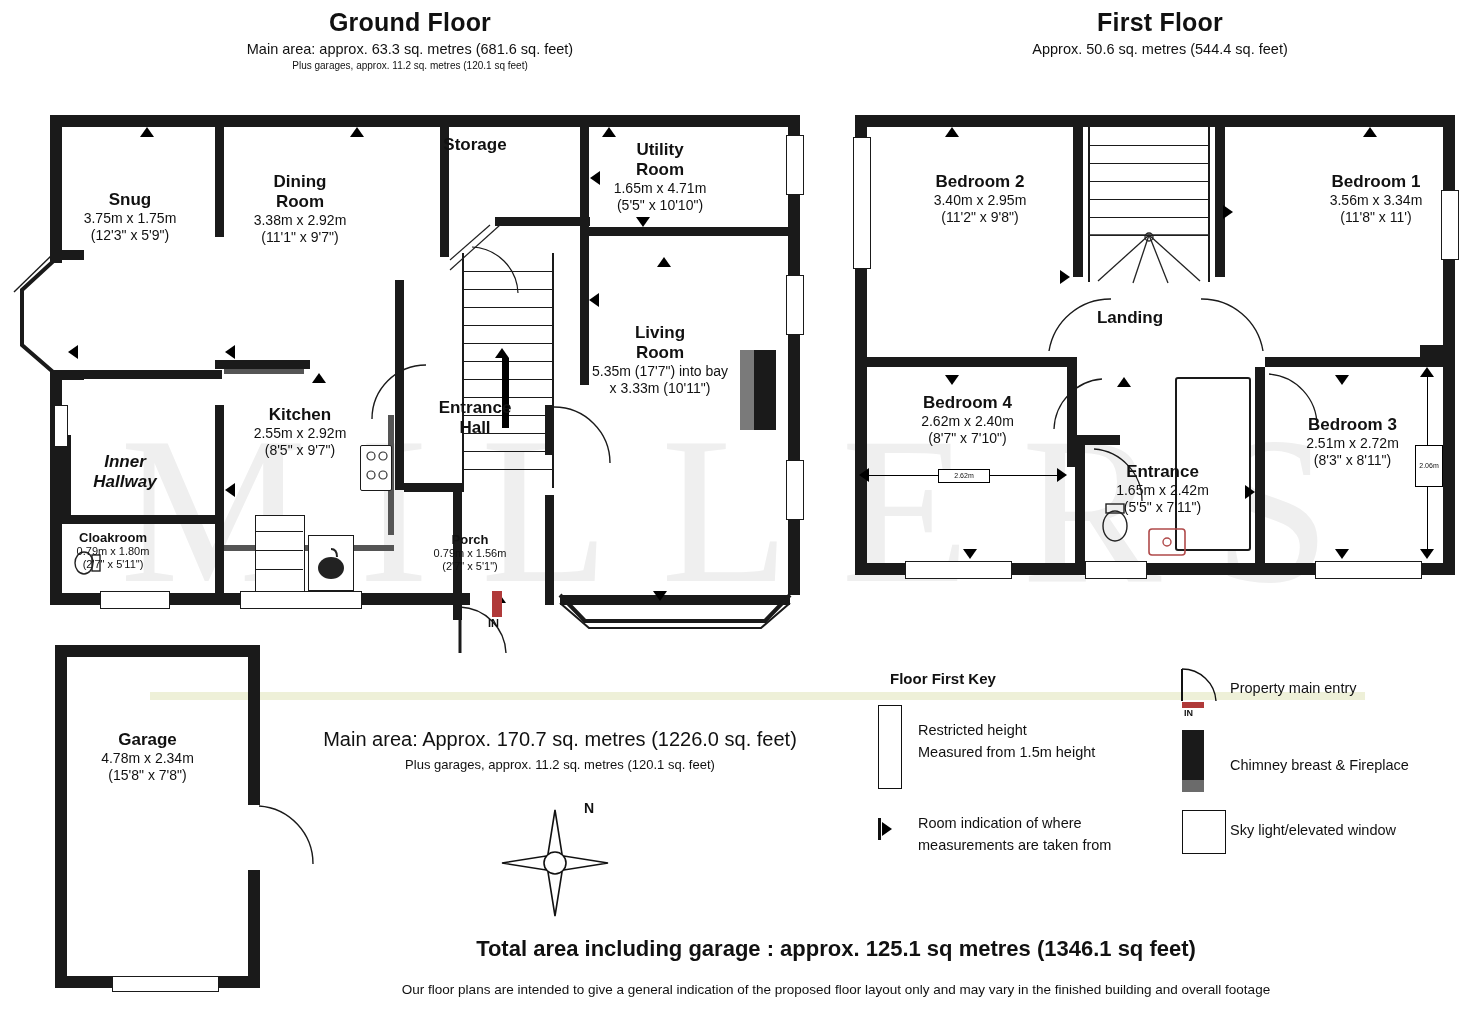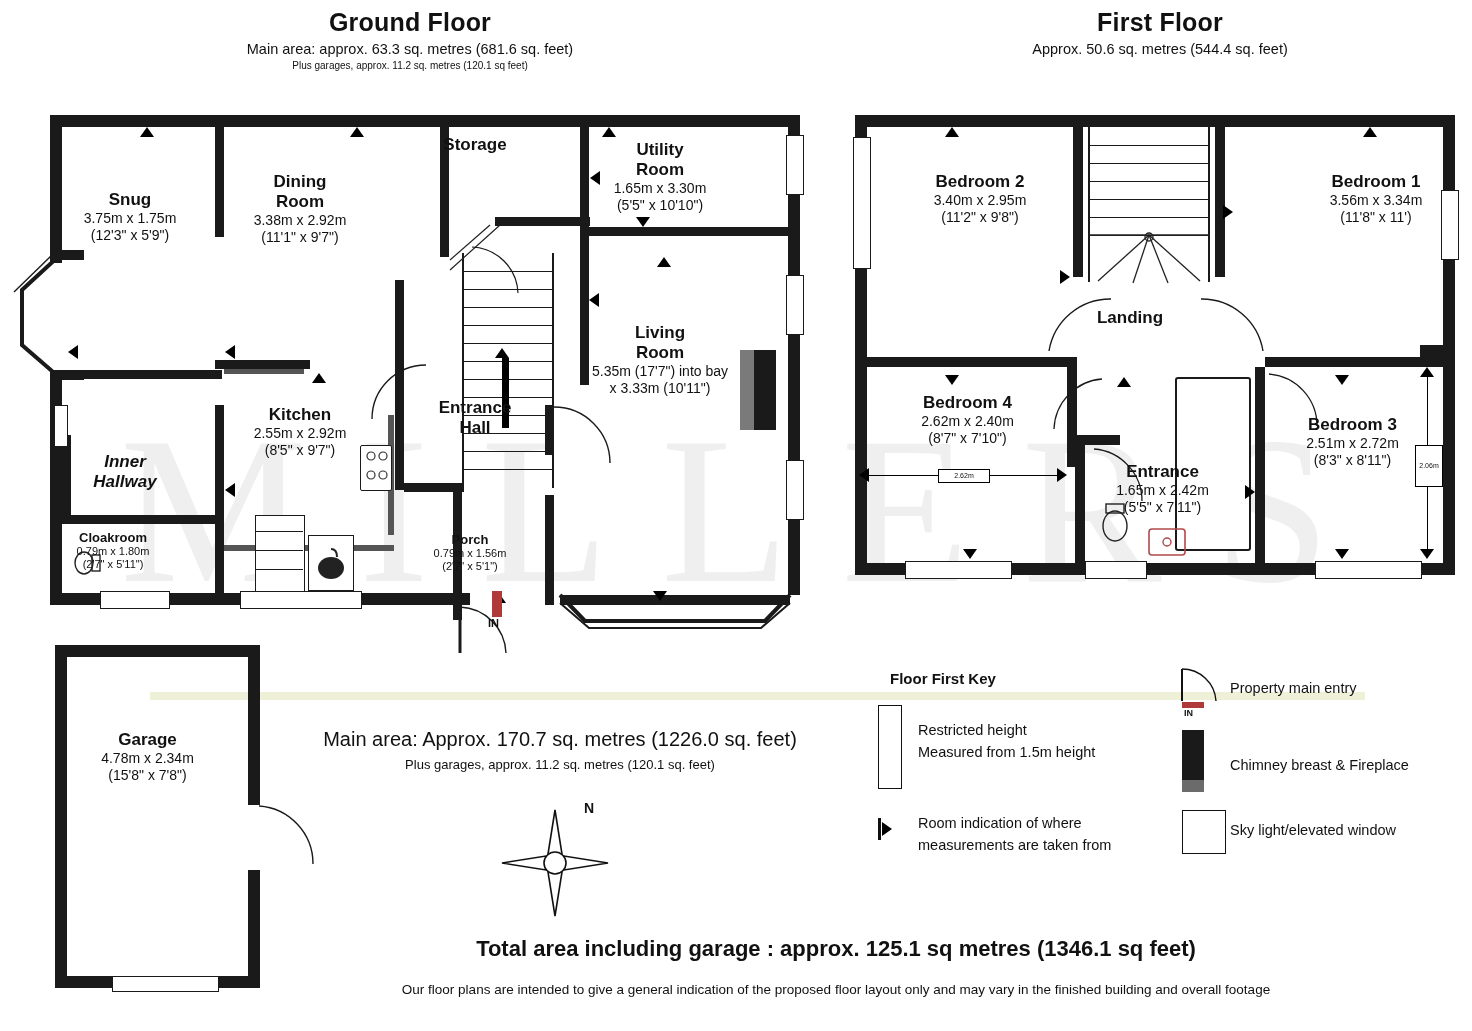--- a/index.html
+++ b/index.html
@@ -230,21 +230,21 @@
   <div class="n">Room</div>
   <div class="d">3.38m x 2.92m</div>
   <div class="d">(11'1" x 9'7")</div>
 </div>
 <div class="rm" style="left:400px;top:135px;width:150px;">
   <div class="n">Storage</div>
 </div>
 <div class="rm" style="left:585px;top:140px;width:150px;">
   <div class="n">Utility</div>
   <div class="n">Room</div>
-  <div class="d">1.65m x 3.30m</div>
+  <div class="d">1.65m x 4.71m</div>
   <div class="d">(5'5" x 10'10")</div>
 </div>
 <div class="rm" style="left:560px;top:323px;width:200px;">
   <div class="n">Living</div>
   <div class="n">Room</div>
   <div class="d">5.35m (17'7") into bay</div>
   <div class="d">x 3.33m (10'11")</div>
 </div>
 <div class="rm" style="left:215px;top:405px;width:170px;">
   <div class="n">Kitchen</div>

